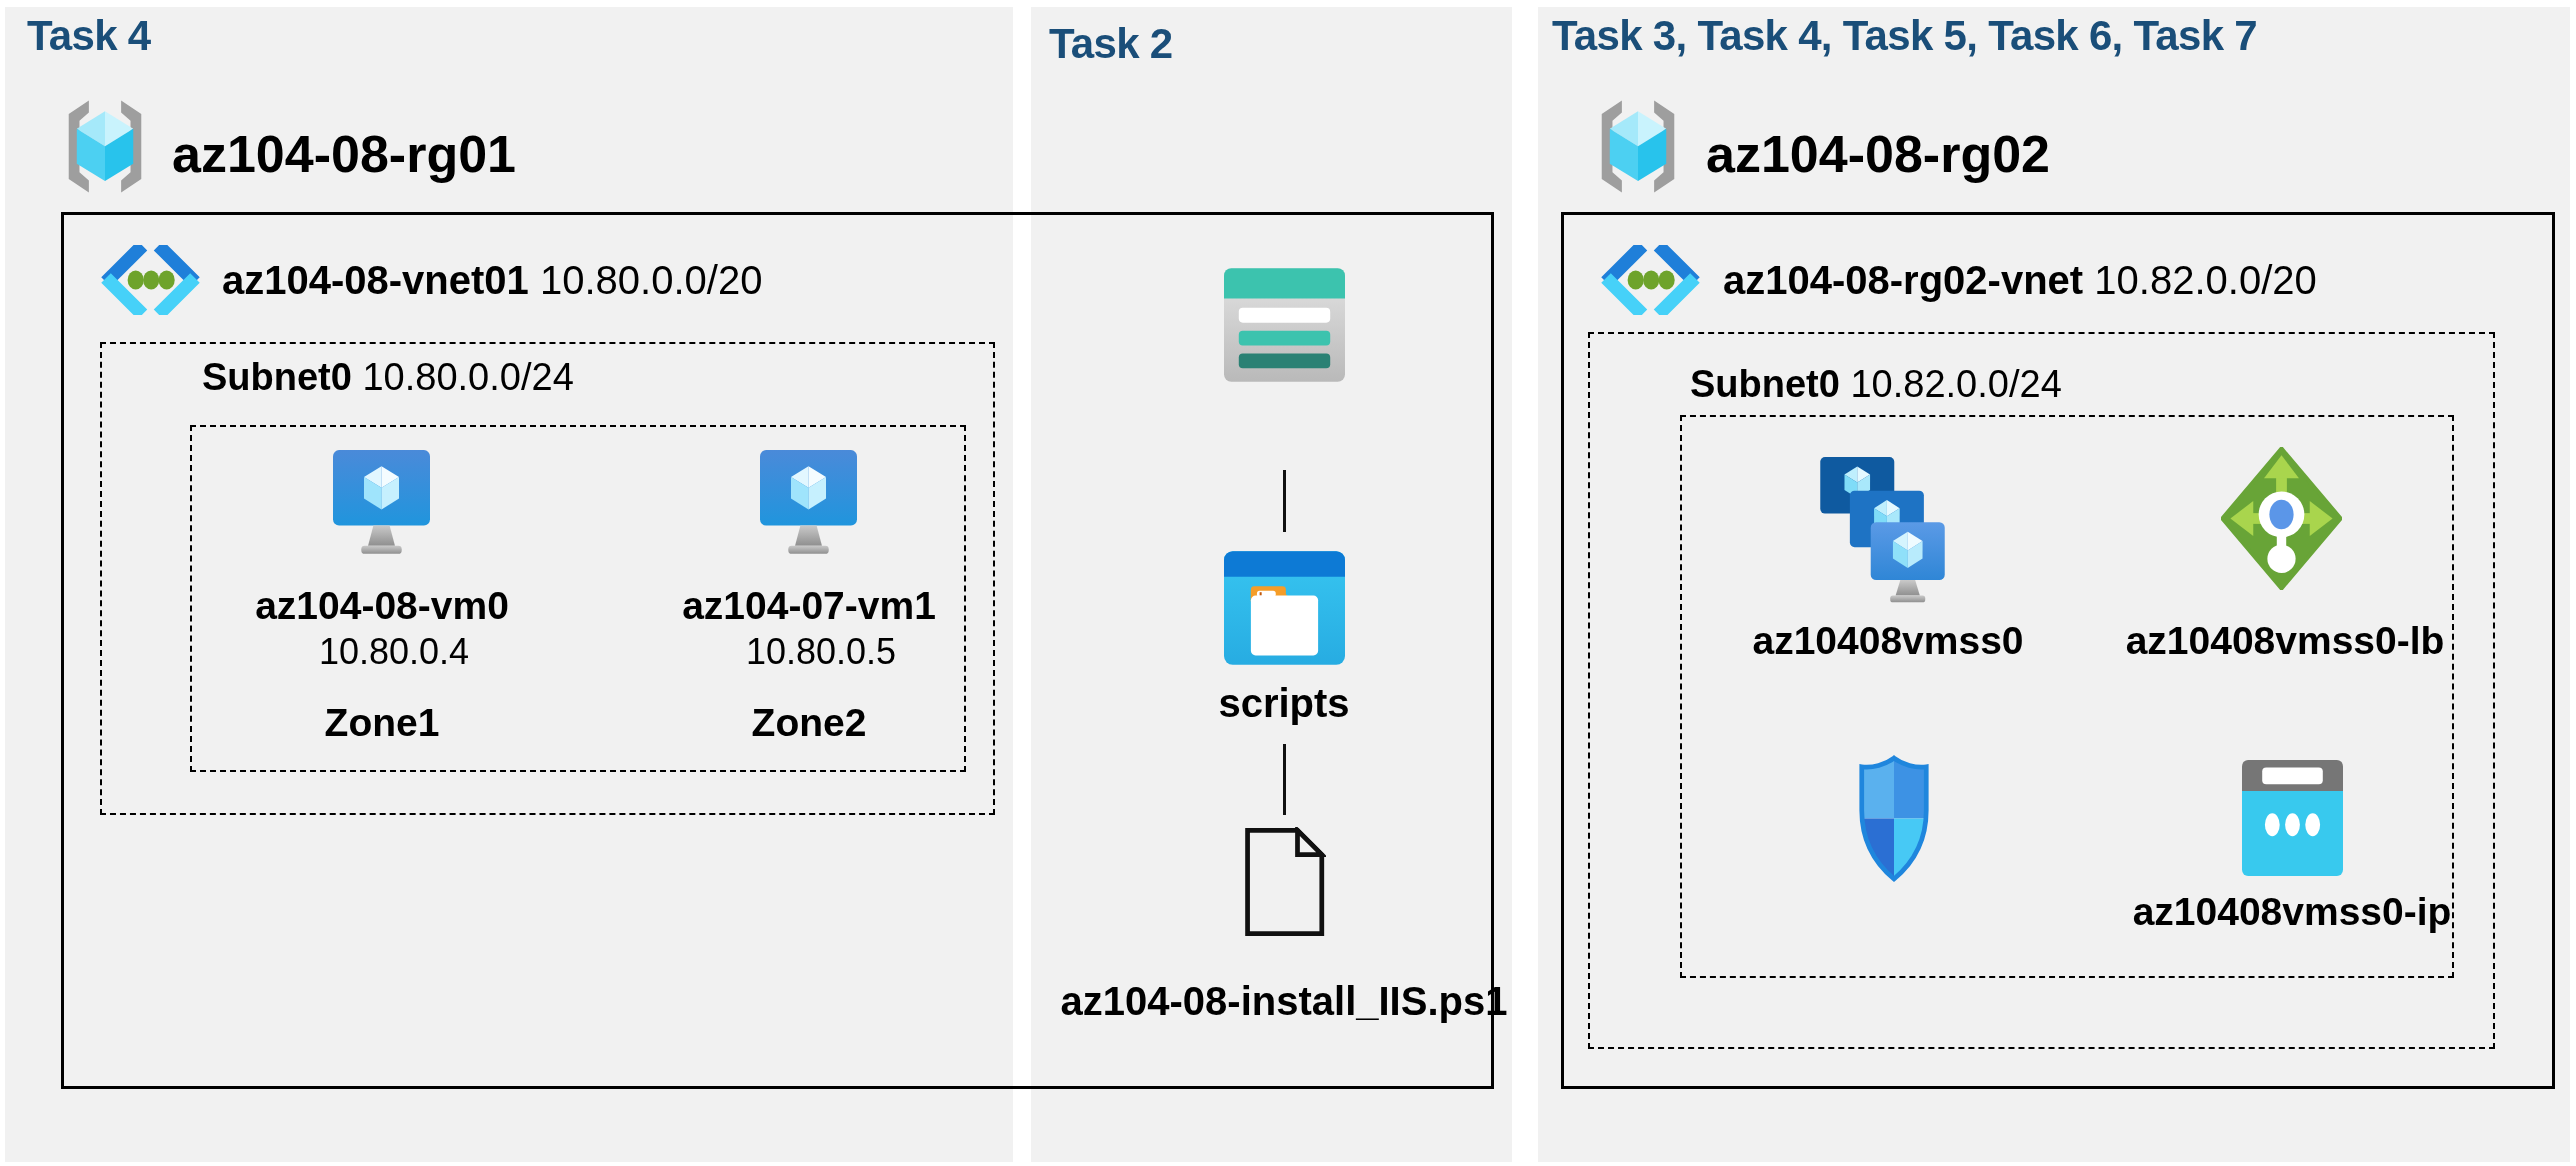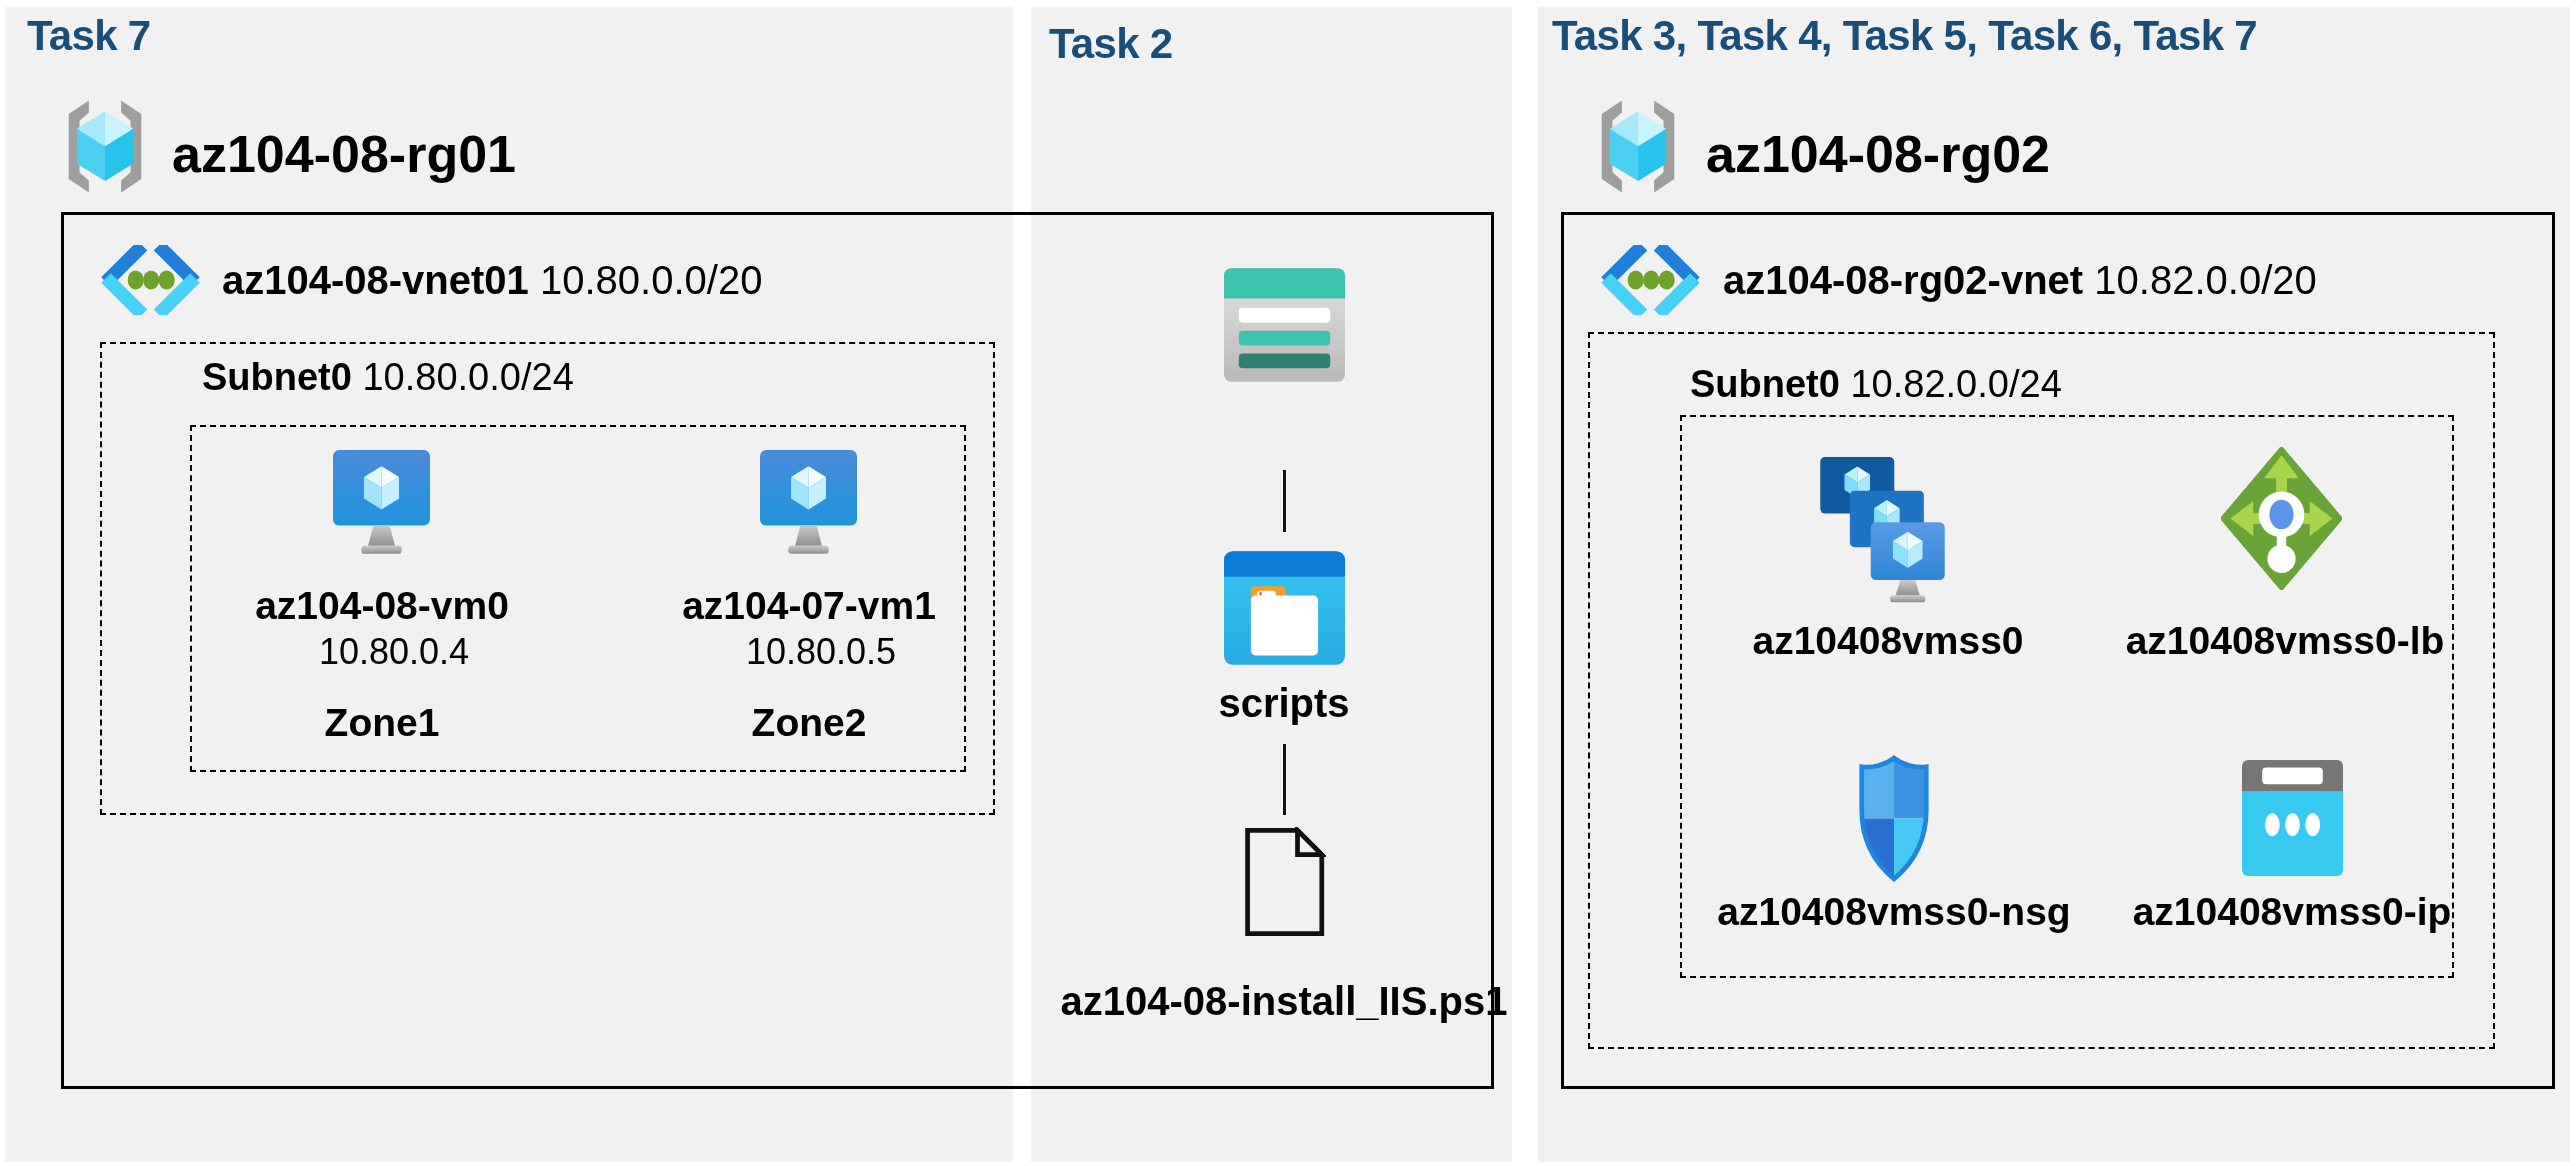--- a/index.html
+++ b/index.html
@@ -23,21 +23,21 @@
 </style>
 </head>
 <body>
 
 <div id="stage">
 
   <div class="col" style="left:5.4px;width:1008px;"></div>
   <div class="col" style="left:1031px;width:481px;"></div>
   <div class="col" style="left:1538px;width:1032px;"></div>
 
-  <div class="task-hdr" style="left:27px;top:12px;">Task 7</div>
+  <div class="task-hdr" style="left:27px;top:12px;">Task 4</div>
   <div class="task-hdr" style="left:1049px;top:20px;">Task 2</div>
   <div class="task-hdr" style="left:1552px;top:12px;">Task 3, Task 4, Task 5, Task 6, Task 7</div>
 
   <svg class="icon" style="left:62px;top:99px;" width="86" height="95" viewBox="0 0 128 141">
     <polygon points="40,2 10,22 10,119 40,139 40,121 26,109 26,32 40,20" fill="#9e9e9e"></polygon>
     <polygon points="88,2 118,22 118,119 88,139 88,121 102,109 102,32 88,20" fill="#9e9e9e"></polygon>
     <polygon points="64,18 22,44 64,70" fill="#a5e9fa"></polygon>
     <polygon points="64,18 106,44 64,70" fill="#c9f3fd"></polygon>
     <polygon points="22,44 64,70 64,122 22,96" fill="#4cd0f2"></polygon>
     <polygon points="106,44 64,70 64,122 106,96" fill="#28c3ec"></polygon>
@@ -229,21 +229,20 @@
       </clipPath>
     </defs>
     <g clip-path="url(#shieldclip)">
       <rect x="0" y="0" width="58" height="96" fill="#5ab1ee"></rect>
       <rect x="58" y="0" width="58" height="96" fill="#3d92e4"></rect>
       <rect x="0" y="96" width="58" height="96" fill="#2b6fd3"></rect>
       <rect x="58" y="96" width="58" height="96" fill="#47c9f5"></rect>
     </g>
     <path d="M58,6 C45,16 26,21 10,19 L10,84 C10,136 34,166 58,186 C82,166 106,136 106,84 L106,19 C90,21 71,16 58,6 Z" fill="none" stroke="#1f86dd" stroke-width="7"></path>
   </svg>
-  <div class="lbl center b fs58" style="left:1894px;top:890px;">az10408vmss0-nsg</div>
 
   <svg class="icon" style="left:2242px;top:760px;" width="101" height="116" viewBox="0 0 150 172">
     <path d="M9,0 h132 a9,9 0 0 1 9,9 v37 h-150 v-37 a9,9 0 0 1 9,-9 z" fill="#767676"></path>
     <rect x="30" y="11" width="90" height="25" rx="6" fill="#ffffff"></rect>
     <path d="M0,46 h150 v117 a9,9 0 0 1 -9,9 h-132 a9,9 0 0 1 -9,-9 z" fill="#38c9ee"></path>
     <ellipse cx="45" cy="96" rx="11" ry="17" fill="#ffffff"></ellipse>
     <ellipse cx="75" cy="96" rx="11" ry="17" fill="#ffffff"></ellipse>
     <ellipse cx="105" cy="96" rx="11" ry="17" fill="#ffffff"></ellipse>
   </svg>
   <div class="lbl center b fs58" style="left:2292px;top:890px;">az10408vmss0-ip</div>

